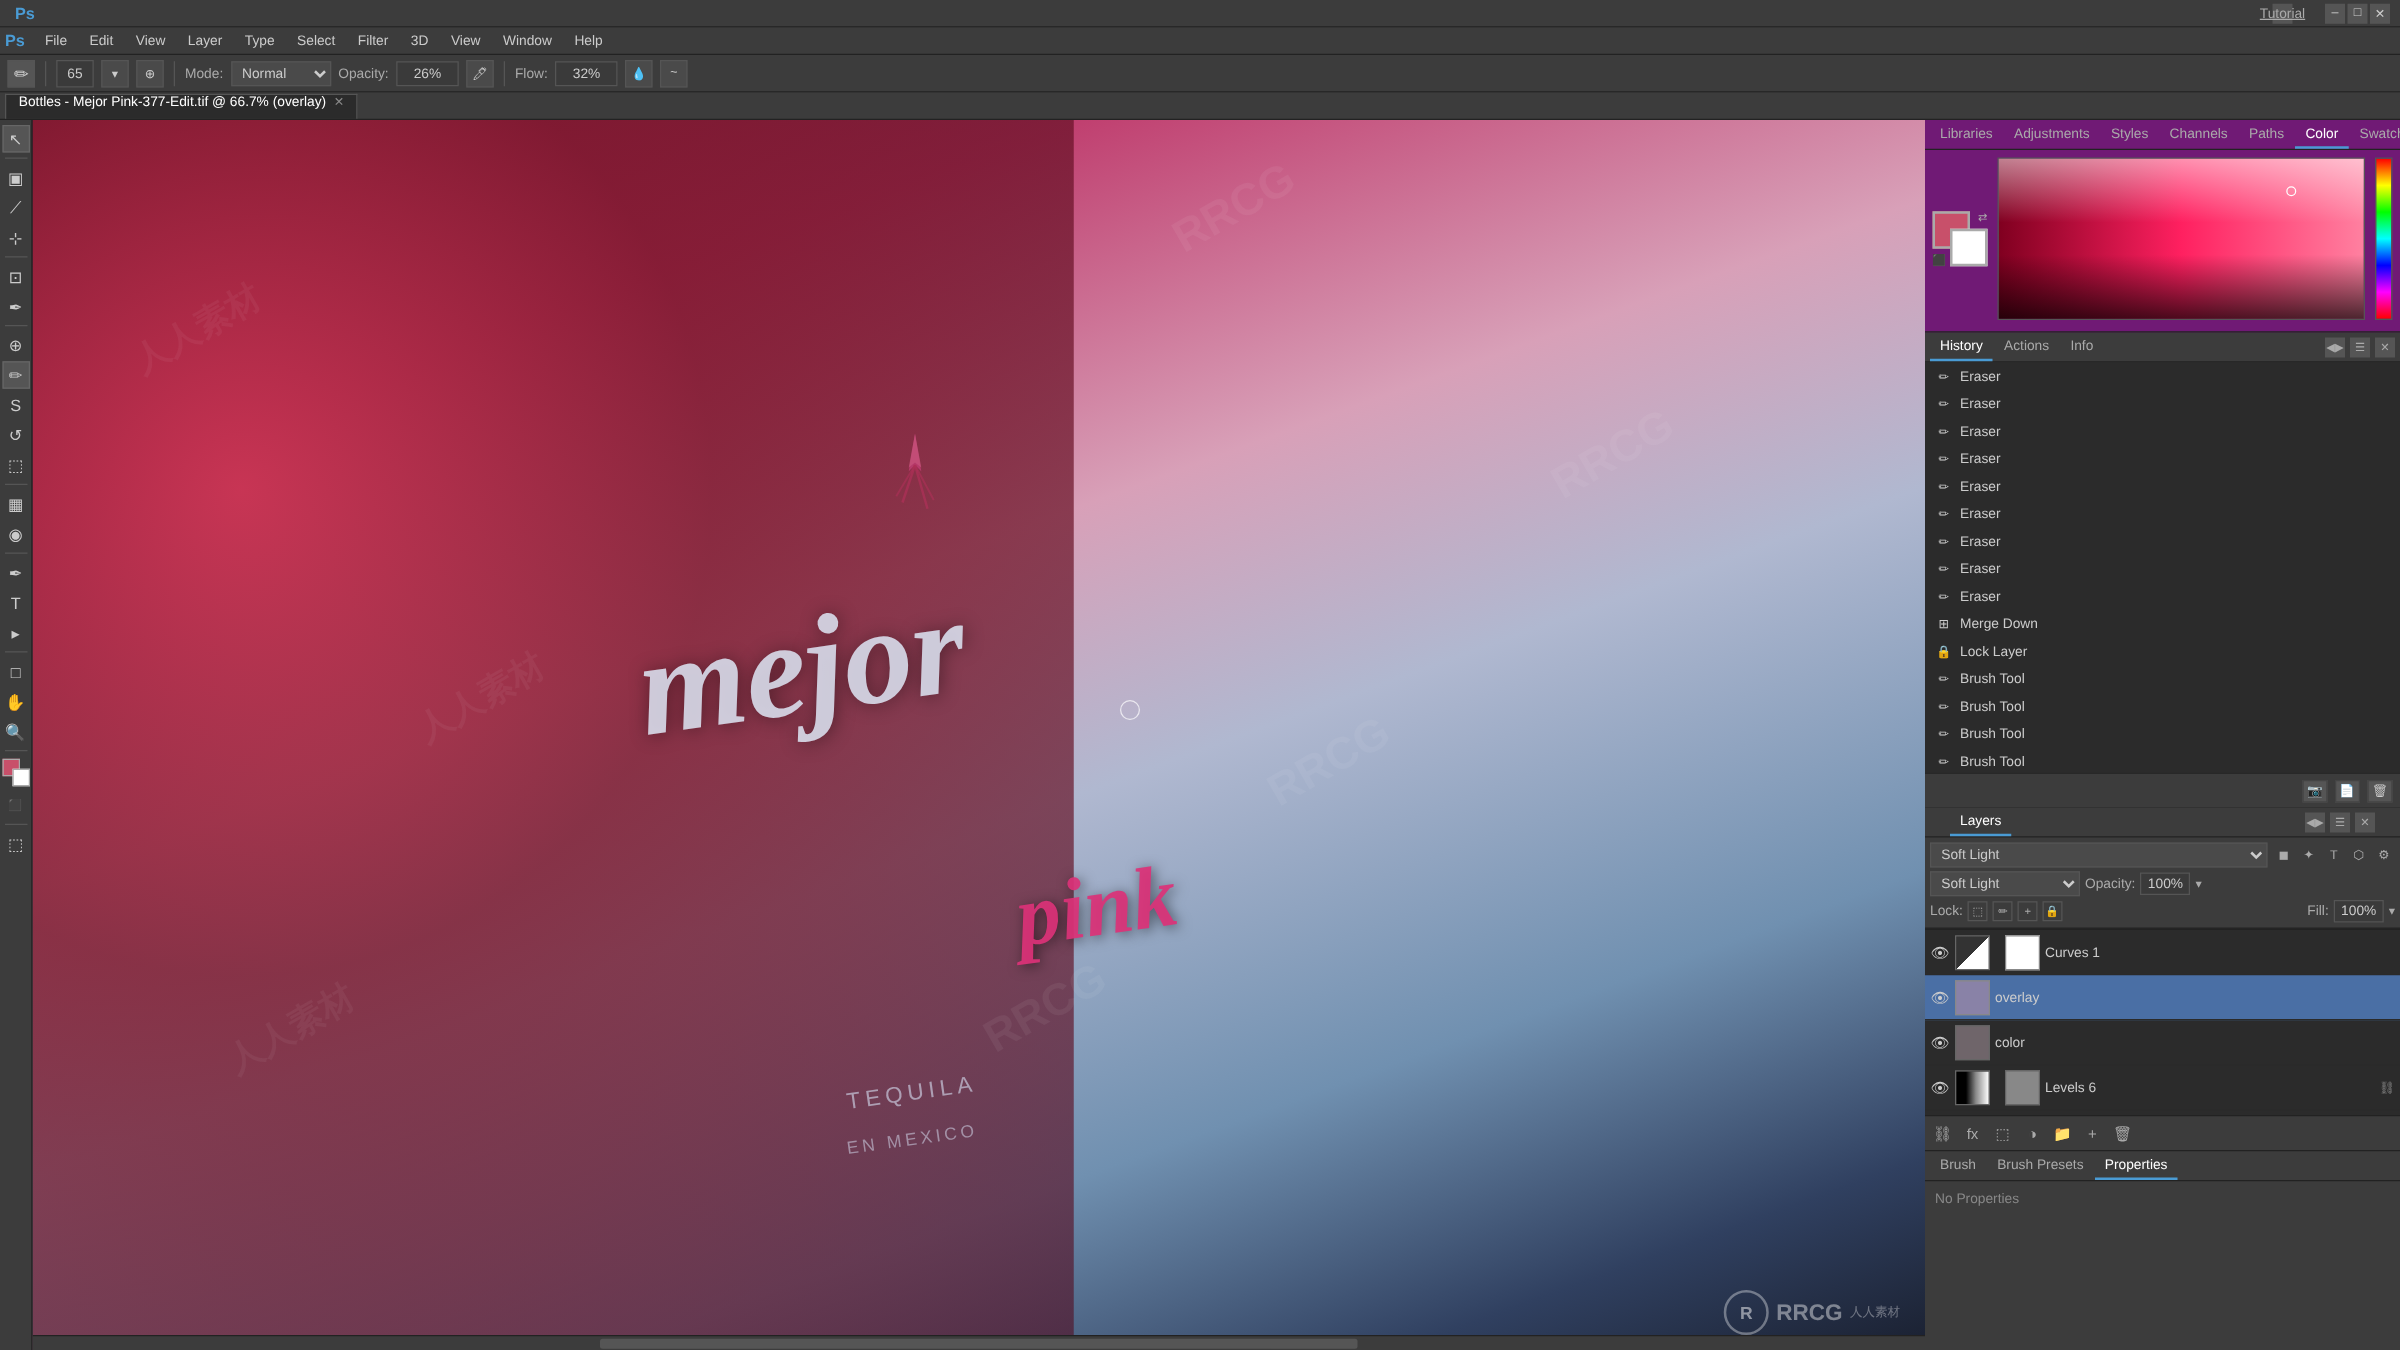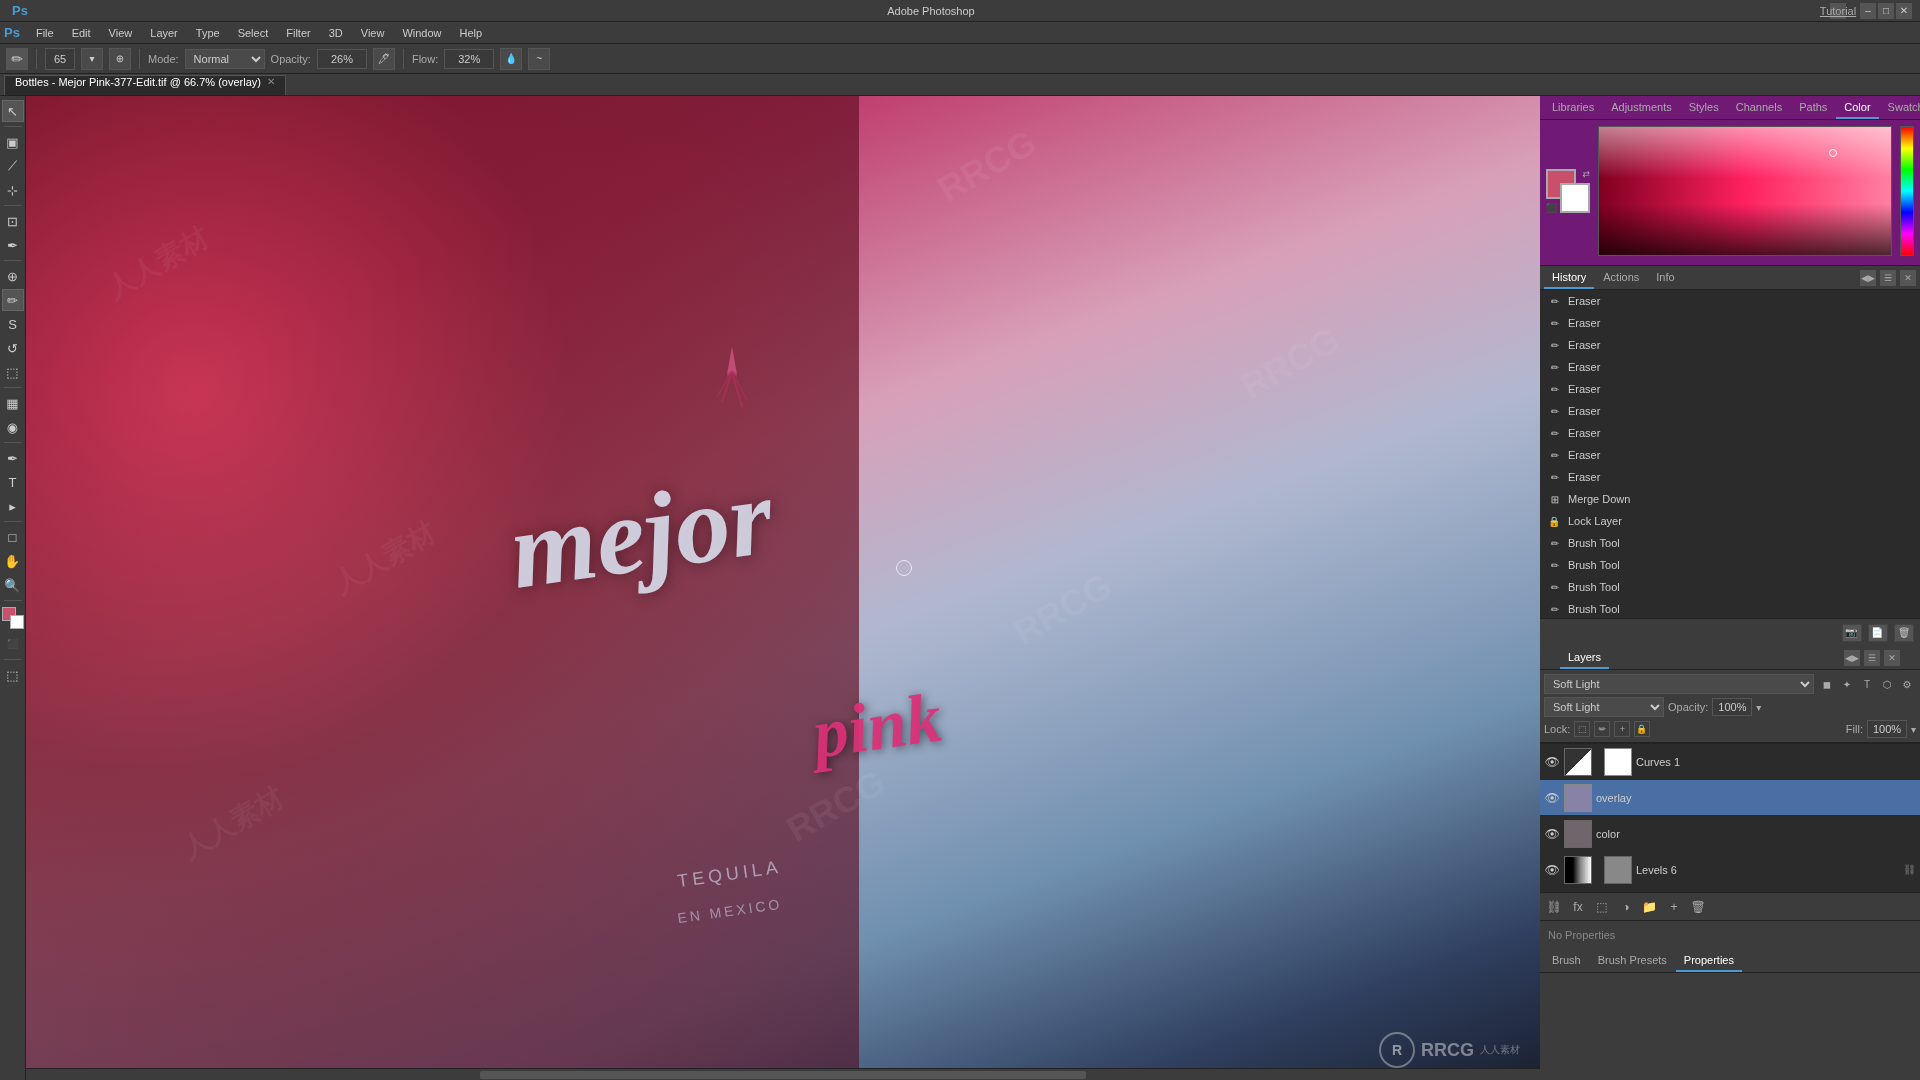--- a/index.html
+++ b/index.html
@@ -126,23 +126,22 @@
     .mini-thumb-levels { background: linear-gradient(90deg, #000 30%, #888 60%, #fff 100%); }
     .layer-mask-thumb { width: 28px; height: 28px; background: #fff; border: 1px solid #888; }
   </style>
 </head>
 <body>
 
 <div id="titlebar">
   <div class="app-icons">
     <span style="color:#4a9bd4;font-weight:bold;font-size:13px;">Ps</span>
   </div>
-  <div class="title">Adobe Photoshop</div>
   <div class="window-controls">
-    <span style="color:#aaa;font-size:11px;margin-right:12px;text-decoration:underline;">Tutorial</span>
+    <span style="color:#aaa;font-size:11px;margin-right:24px;text-decoration:underline;">Tutorial</span>
     <span>–</span>
     <span>□</span>
     <span>✕</span>
   </div>
 </div>
 
 <div id="menubar">
   <span class="ps-logo">Ps</span>
   <span class="menu-item">File</span>
   <span class="menu-item">Edit</span>
@@ -478,24 +477,24 @@
         <div style="width:20px;height:18px;display:flex;align-items:center;justify-content:center;font-size:12px;color:#aaa;cursor:pointer;">⛓</div>
         <div style="width:20px;height:18px;display:flex;align-items:center;justify-content:center;font-size:12px;color:#aaa;cursor:pointer;">fx</div>
         <div style="width:20px;height:18px;display:flex;align-items:center;justify-content:center;font-size:12px;color:#aaa;cursor:pointer;">⬚</div>
         <div style="width:20px;height:18px;display:flex;align-items:center;justify-content:center;font-size:12px;color:#aaa;cursor:pointer;">◑</div>
         <div style="width:20px;height:18px;display:flex;align-items:center;justify-content:center;font-size:12px;color:#aaa;cursor:pointer;">📁</div>
         <div style="width:20px;height:18px;display:flex;align-items:center;justify-content:center;font-size:12px;color:#aaa;cursor:pointer;">+</div>
         <div style="width:20px;height:18px;display:flex;align-items:center;justify-content:center;font-size:12px;color:#aaa;cursor:pointer;">🗑</div>
       </div>
 
       <div id="brush-panel">
-        <div id="brush-panel-content">
-          <span>No Properties</span>
-        </div>
         <div id="brush-panel-tabs">
           <span class="panel-tab">Brush</span>
           <span class="panel-tab">Brush Presets</span>
           <span class="panel-tab active">Properties</span>
         </div>
+        <div id="brush-panel-content">
+          <span>No Properties</span>
+        </div>
       </div>
     </div>
   </div>
 </div>
 
 </body></html>

